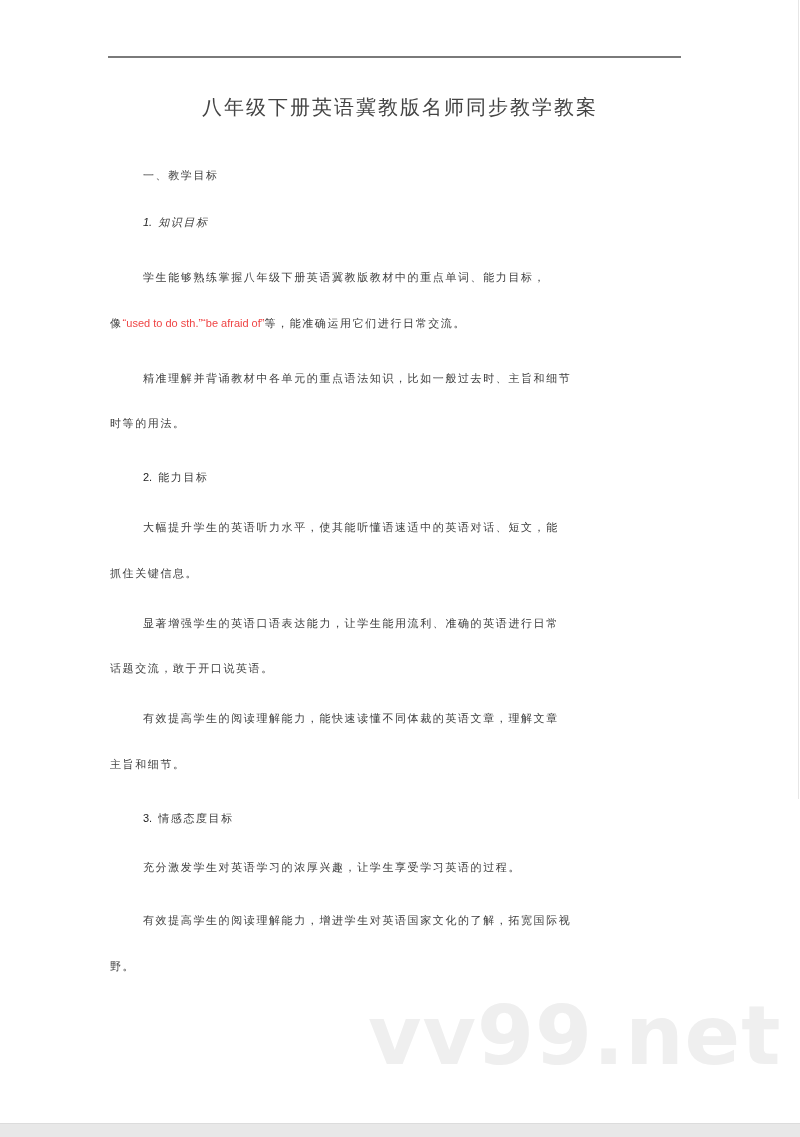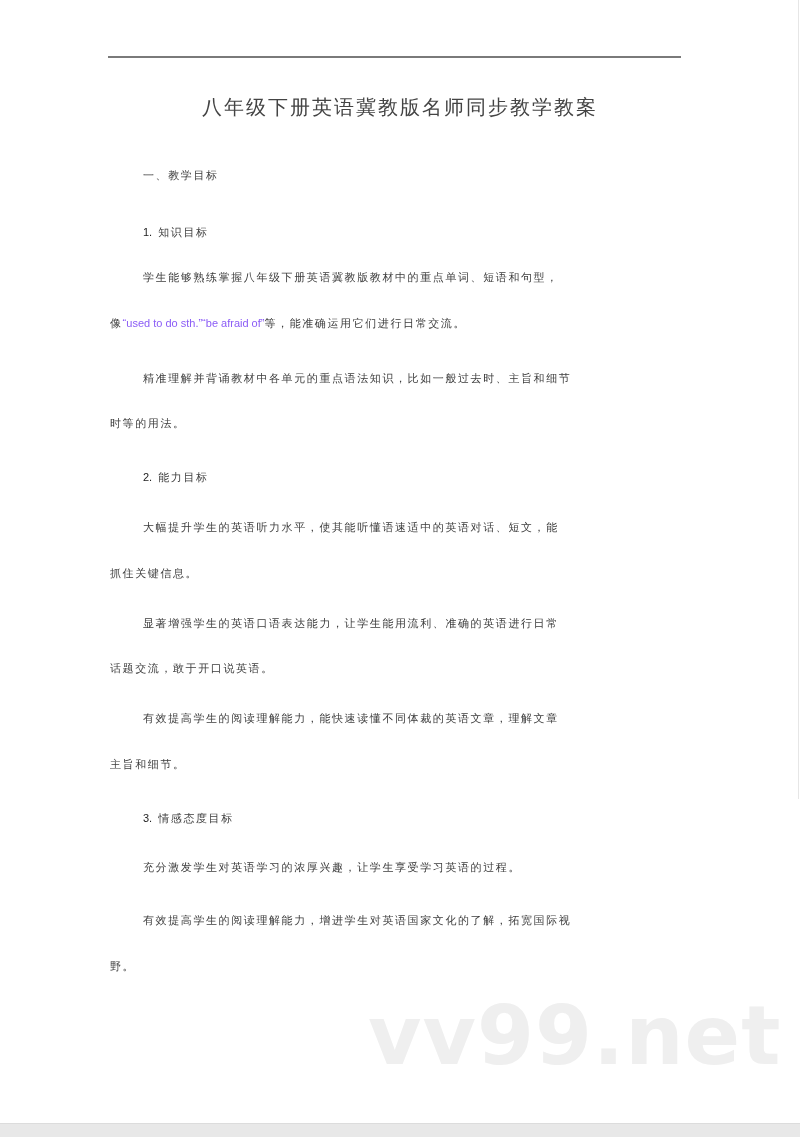--- a/index.html
+++ b/index.html
@@ -52,21 +52,21 @@
     .flush { left: 110px; }
     .num {
       font-family: "Liberation Sans", sans-serif;
       letter-spacing: 0;
       margin-right: 6px;
       color: #222;
     }
     .latin {
       font-family: "Liberation Sans", sans-serif;
       letter-spacing: 0;
-      color: #8b5cf6;
+      color: #ef4444;
     }
     .watermark {
       position: absolute;
       left: 368px;
       top: 988px;
       font-family: "DejaVu Sans", sans-serif;
       font-weight: bold;
       font-size: 82px;
       letter-spacing: 1px;
       color: #efefef;
@@ -84,24 +84,24 @@
 </head>
 <body>
 
 <div class="page">
   <div class="header-rule"></div>
 
   <div class="doc-title">八年级下册英语冀教版名师同步教学教案</div>
 
   <div class="line indent" style="top:168px;">一、教学目标</div>
 
-  <div class="line indent" style="top:225px;">
+  <div class="line indent" style="top:215px;font-style:italic;">
     <span class="num">1.</span><span>知识目标</span>
   </div>
-  <div class="line indent" style="top:270px;">学生能够熟练掌握八年级下册英语冀教版教材中的重点单词、短语和句型，</div>
+  <div class="line indent" style="top:270px;">学生能够熟练掌握八年级下册英语冀教版教材中的重点单词、能力目标，</div>
   <div class="line flush" style="top:316px;">
     <span>像</span><span class="latin">“used to do sth.”“be afraid of”</span><span>等，能准确运用它们进行日常交流。</span>
   </div>
   <div class="line indent" style="top:371px;">精准理解并背诵教材中各单元的重点语法知识，比如一般过去时、主旨和细节</div>
   <div class="line flush" style="top:416px;">时等的用法。</div>
 
   <div class="line indent" style="top:470px;">
     <span class="num">2.</span><span>能力目标</span>
   </div>
   <div class="line indent" style="top:520px;">大幅提升学生的英语听力水平，使其能听懂语速适中的英语对话、短文，能</div>

